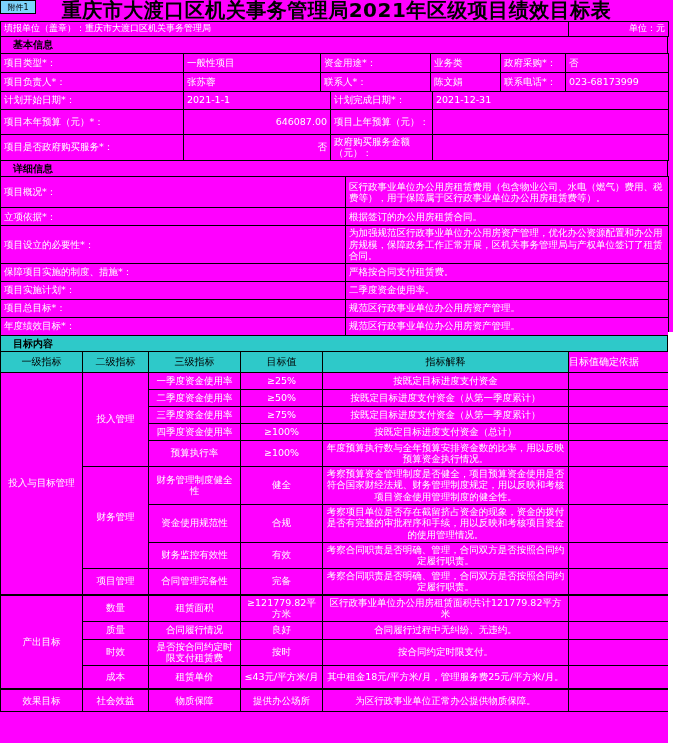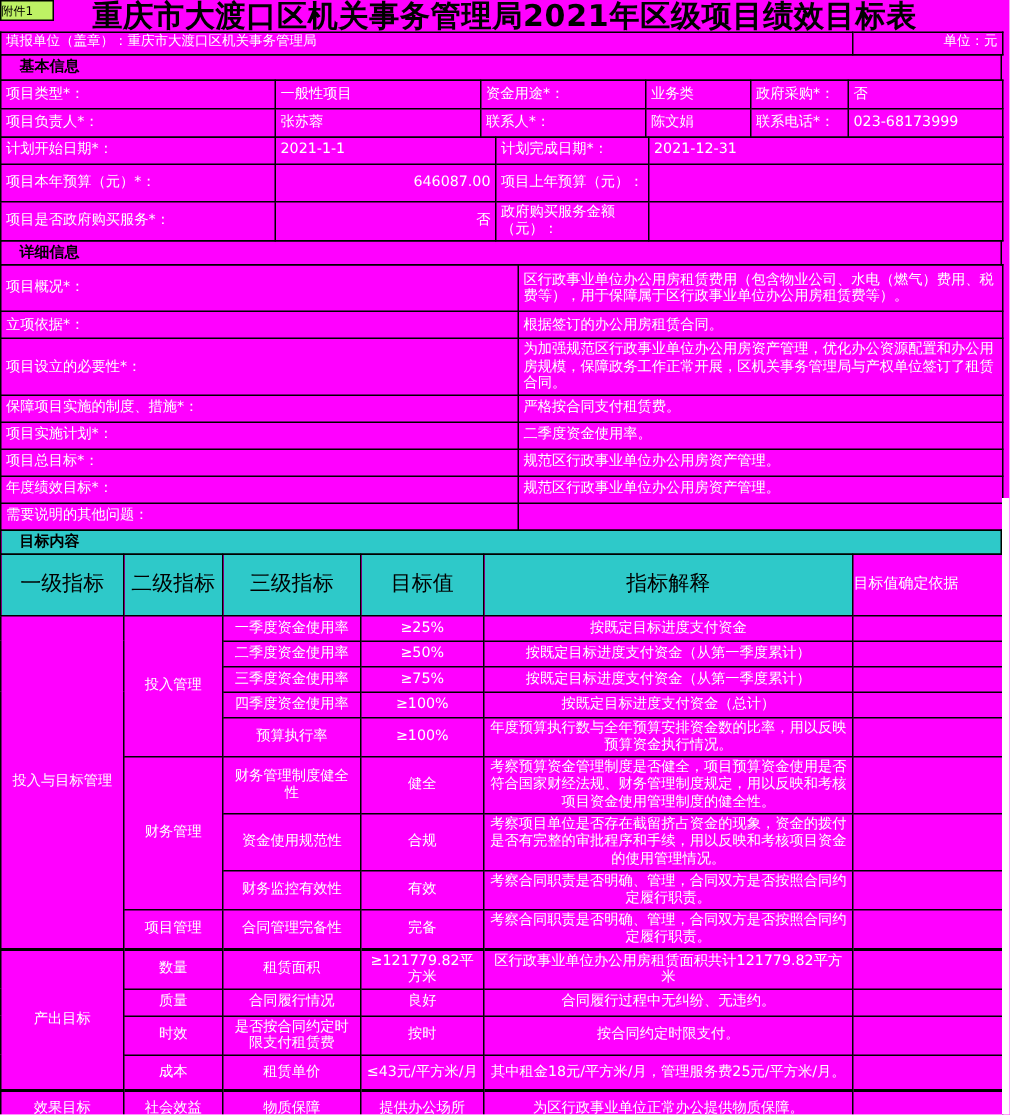--- a/index.html
+++ b/index.html
@@ -10,22 +10,22 @@
     overflow:hidden;
     font-family:"DejaVu Sans",sans-serif;
     -webkit-font-smoothing:none;
   }
   .right-strip{
     position:absolute;top:332px;right:0;width:5px;bottom:0;
     background:#ffffff;
   }
   .corner-tag{
     position:absolute;left:0;top:0;width:36px;height:14px;
-    background:#bef264;border:1px solid #000;
-    font-size:8px;line-height:13px;color:#000;
+    background:#7dd3fc;border:1px solid #000;
+    font-size:8px;line-height:13px;text-align:center;color:#000;
     box-sizing:border-box;
   }
   .title{
     width:673px;height:21px;
     text-align:center;
     font-size:20px;font-weight:bold;color:#000;
     line-height:21px;
     letter-spacing:0.5px;
     white-space:nowrap;
   }
@@ -46,21 +46,21 @@
     vertical-align:middle;
     word-break:break-all;
   }
   .t td.sec{
     text-align:left;color:#000;font-weight:bold;
     font-size:10px;padding:2px 12px;
   }
   .t td.teal{background:#2EC9C9;color:#000;}
   .t td.hdr{
     background:#2EC9C9;color:#000;text-align:center;
-    font-size:14px;padding:14px 0;
+    font-size:10px;padding:4px 0;
   }
   .t td.hdr-basis{
     background:#FF00FF;color:#fff;text-align:left;font-size:10px;padding:4px 0;
   }
   .t td.lab{white-space:normal;}
   .t td.rt{text-align:right;}
   .t tr.thick td{border-top-width:2px;}
   .filing td{font-size:9px;padding:1px 3px;height:12px;}
   .h-name td{height:16px;}
   .h-sm td{height:15px;}
@@ -193,24 +193,20 @@
       <td>二季度资金使用率。</td>
     </tr>
     <tr class="h-sm">
       <td class="lab">项目总目标*：</td>
       <td>规范区行政事业单位办公用房资产管理。</td>
     </tr>
     <tr class="h-sm">
       <td class="lab">年度绩效目标*：</td>
       <td>规范区行政事业单位办公用房资产管理。</td>
     </tr>
-    <tr class="h-sm">
-      <td class="lab">需要说明的其他问题：</td>
-      <td></td>
-    </tr>
   </tbody>
     </table>
 
   <table class="t">
     <tbody>
         <tr>
           <td class="sec teal">目标内容</td>
         </tr>
   </tbody>
     </table>

